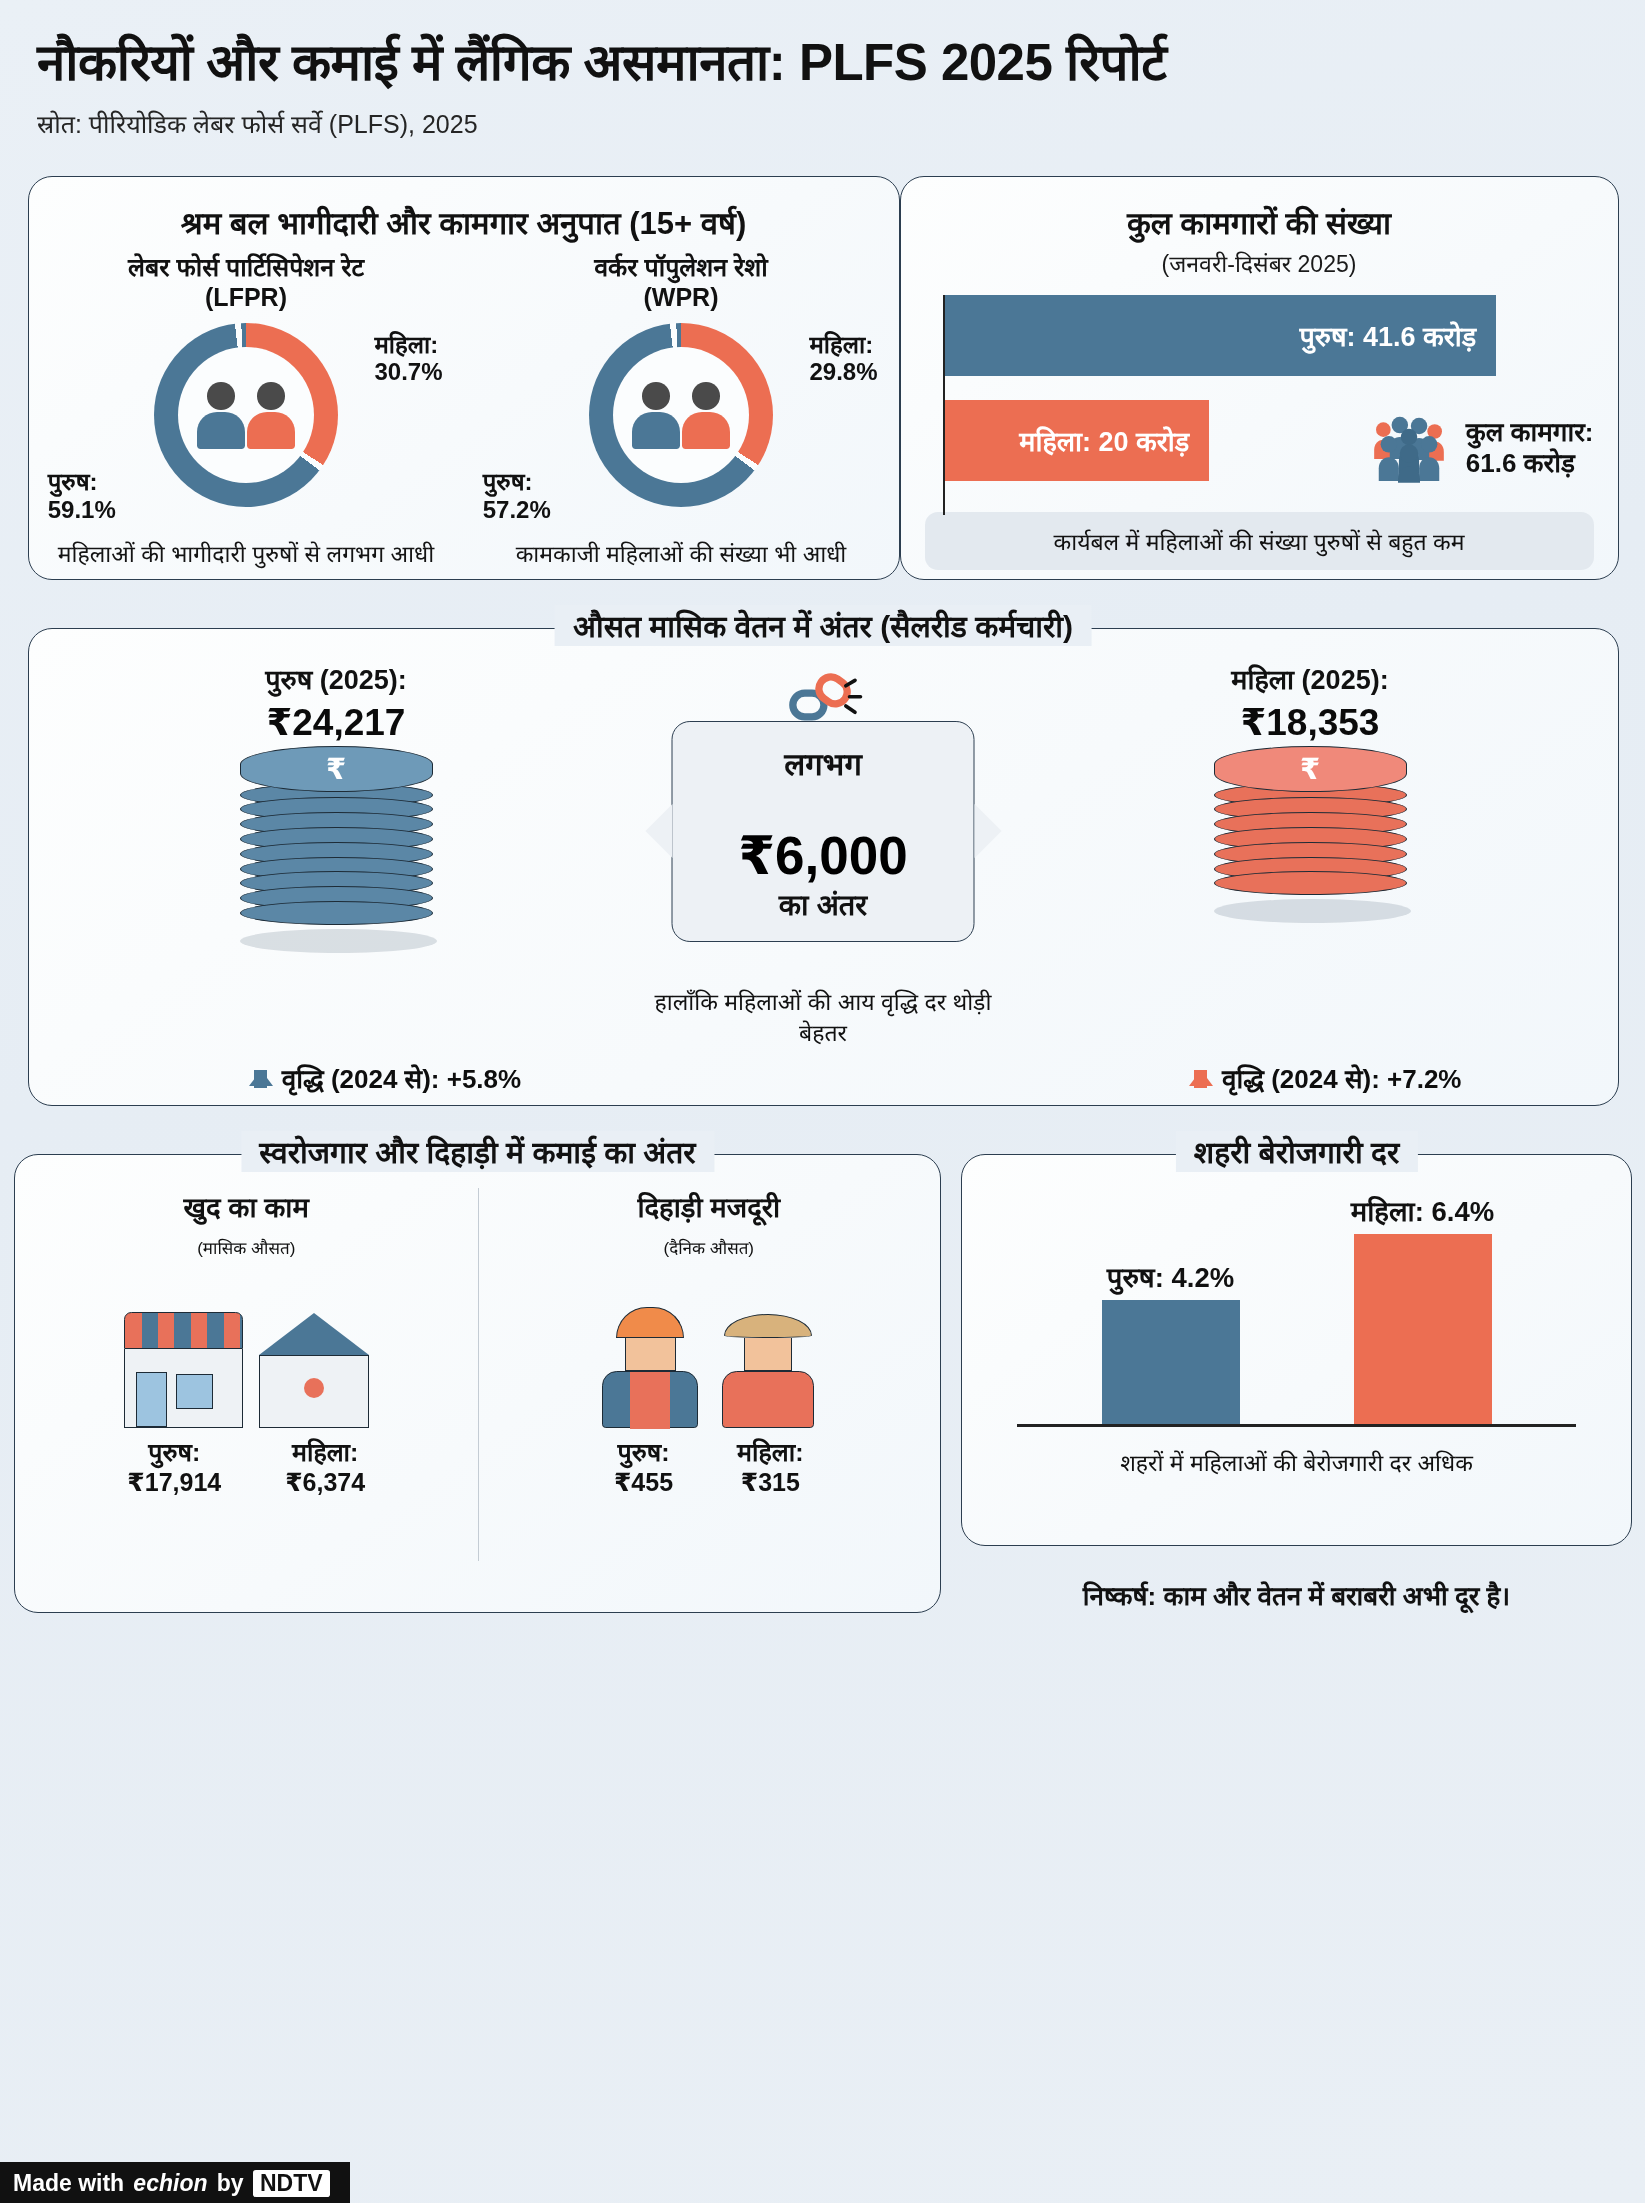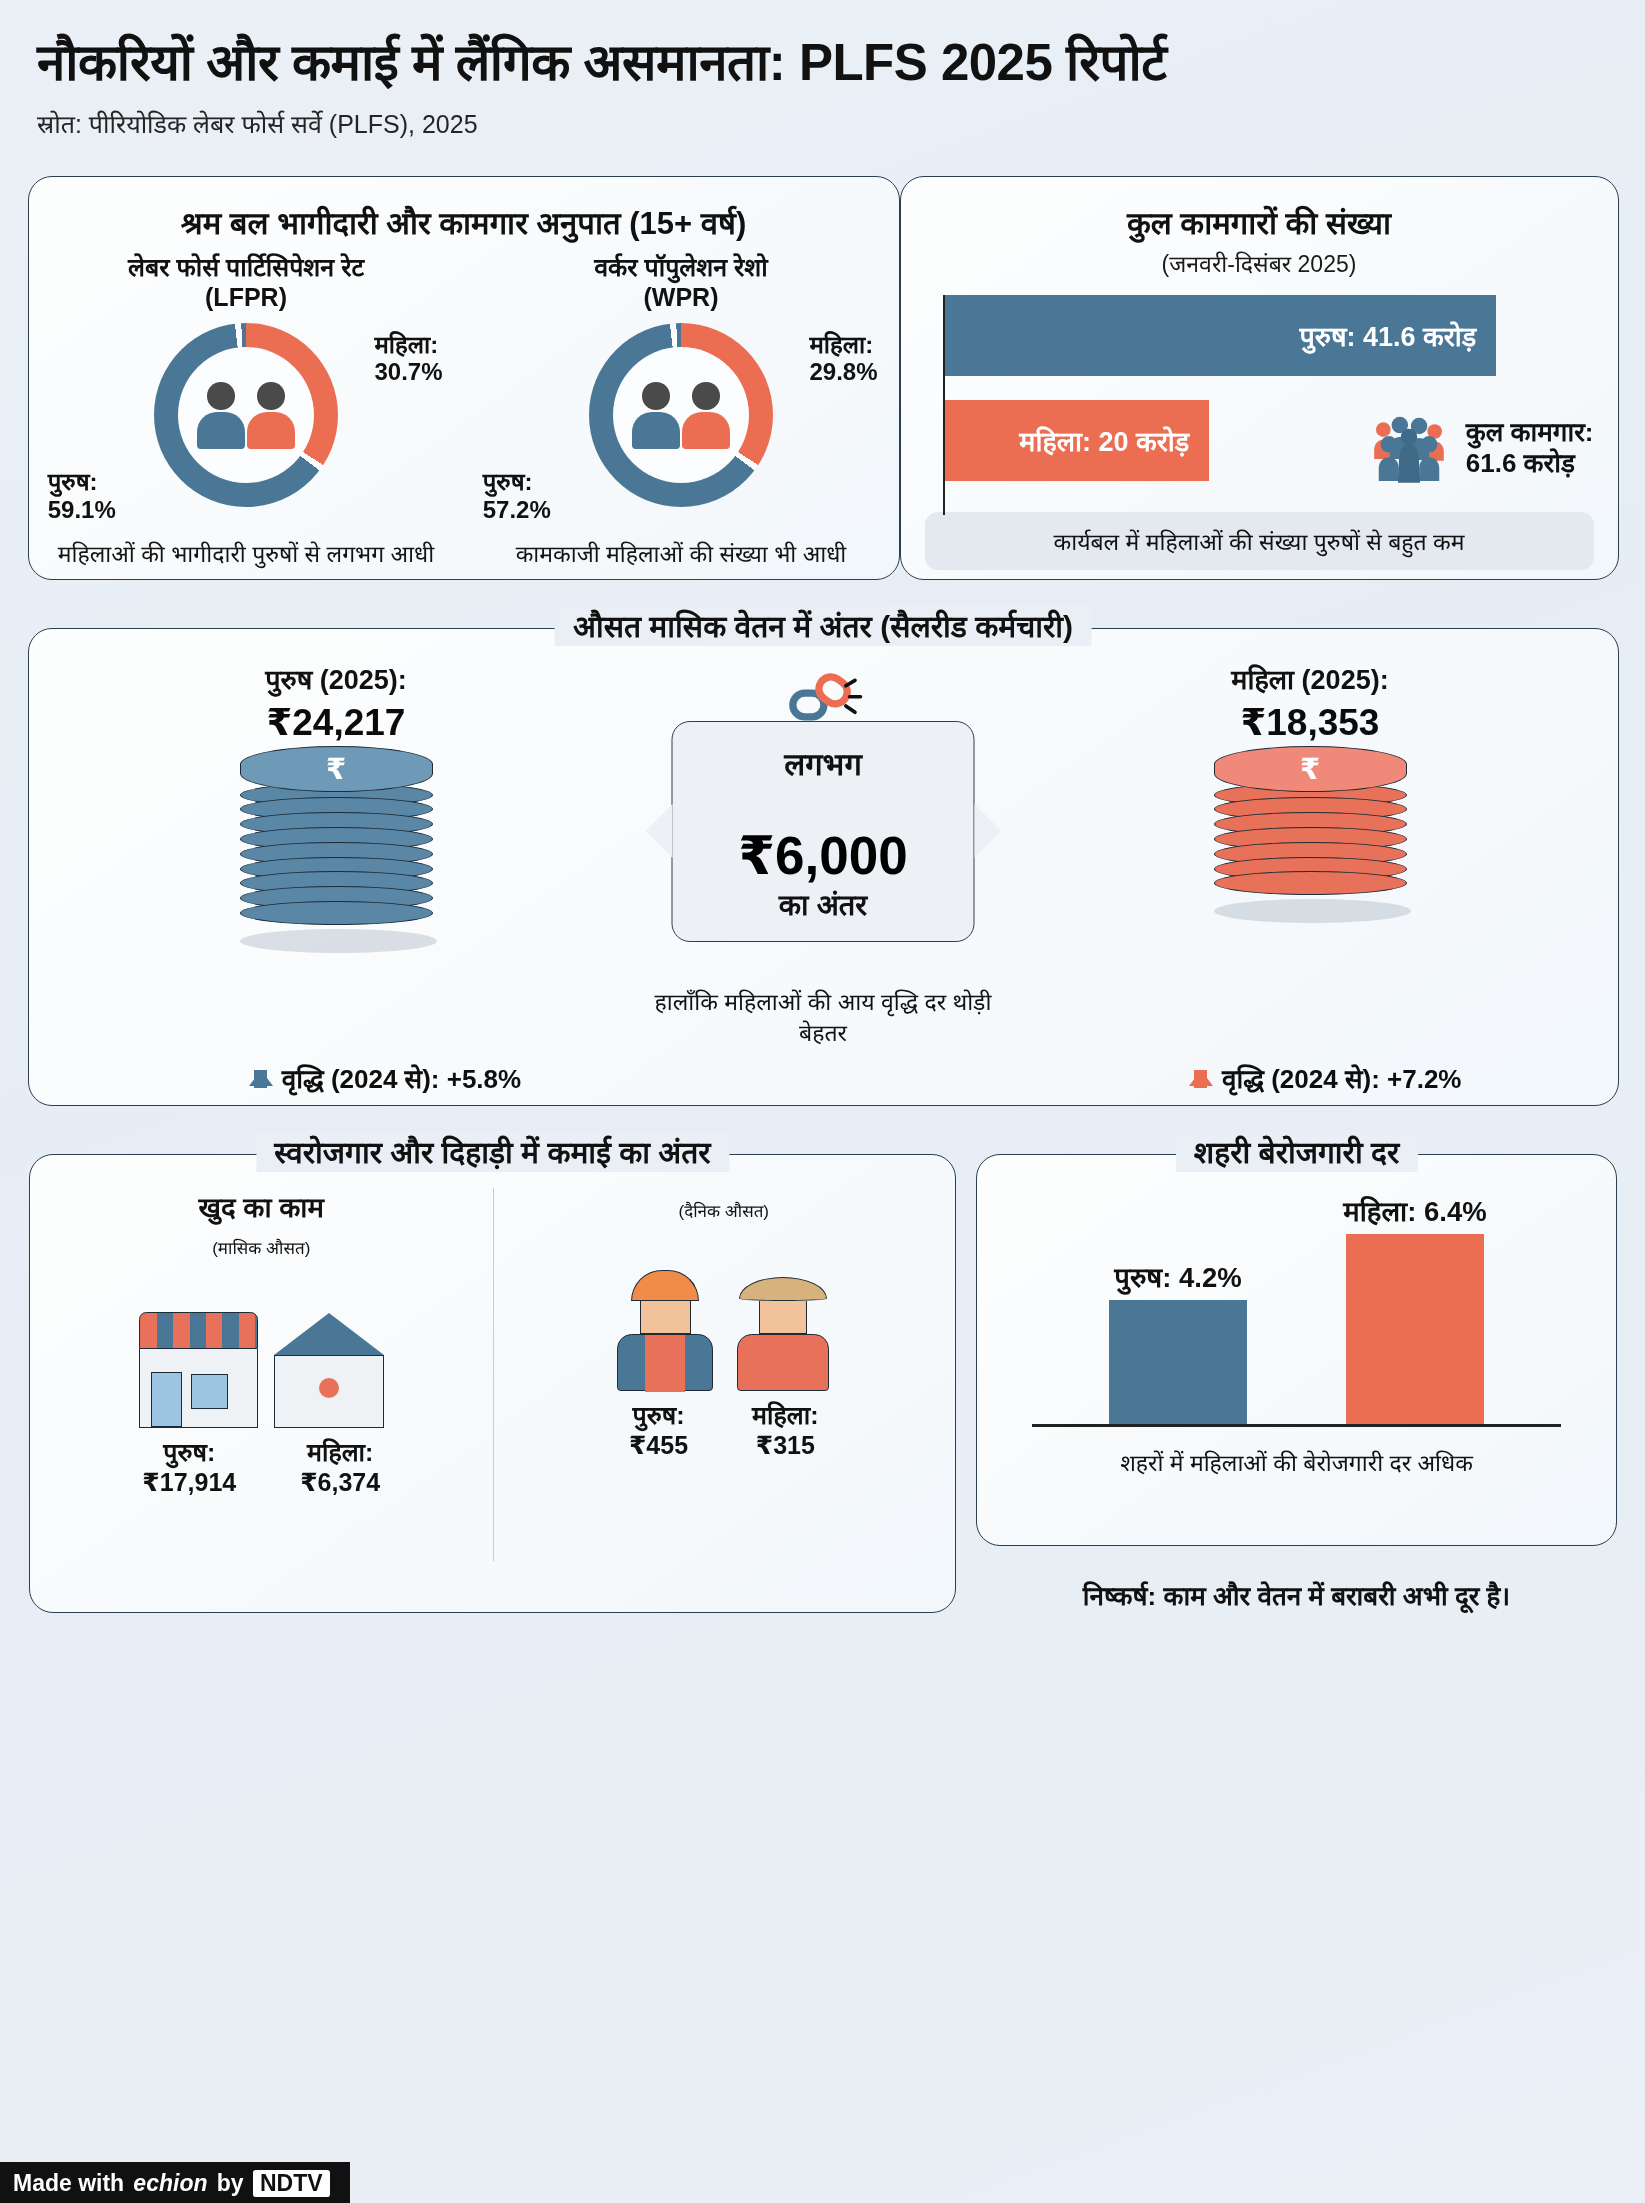--- a/index.html
+++ b/index.html
@@ -176,21 +176,21 @@
   .callout-note {
     position: absolute; left: 50%; transform: translateX(-50%); top: 358px;
     width: 349px; text-align: center; font-size: 23px; color: #111; line-height: 1.35;
   }
   .chain-icon {
     position: absolute; left: 50%; transform: translateX(-50%); top: 44px;
     font-size: 42px;
   }
 
   
-  .row3 { display: flex; gap: 20px; padding: 0 29px; margin-top: 48px; height: 459px; }
+  .row3 { display: flex; gap: 20px; padding: 0 14px; margin-top: 48px; height: 459px; }
   .panel-selfemp { width: 927px; }
 
   .se-cols { display: flex; height: 100%; }
   .se-col { flex: 1; text-align: center; padding-top: 33px; position: relative; }
   .se-col + .se-col::before {
     content: ""; position: absolute; left: 0; top: 33px; bottom: 51px;
     width: 1.8px; background: #c4ccd4;
   }
   .se-head { font-size: 27.5px; font-weight: 700; color: #111; }
   .se-sub { font-size: 17px; color: #111; margin-top: 11px; }
@@ -467,20 +467,21 @@
               <span>₹17,914</span>
             </div>
             <div class="se-val">
               <span>महिला:</span><br>
               <span>₹6,374</span>
             </div>
           </div>
         </div>
 
         <div class="se-col">
+          <div class="se-head">दिहाड़ी मजदूरी</div>
           <div class="se-sub">(दैनिक औसत)</div>
           <div class="se-art">
             <div class="worker">
               <div class="helmet"></div>
                 <div class="face"></div>
               <div class="torso">
                   <div class="overall"></div>
                 </div>
             </div>
             <div class="farmer">

